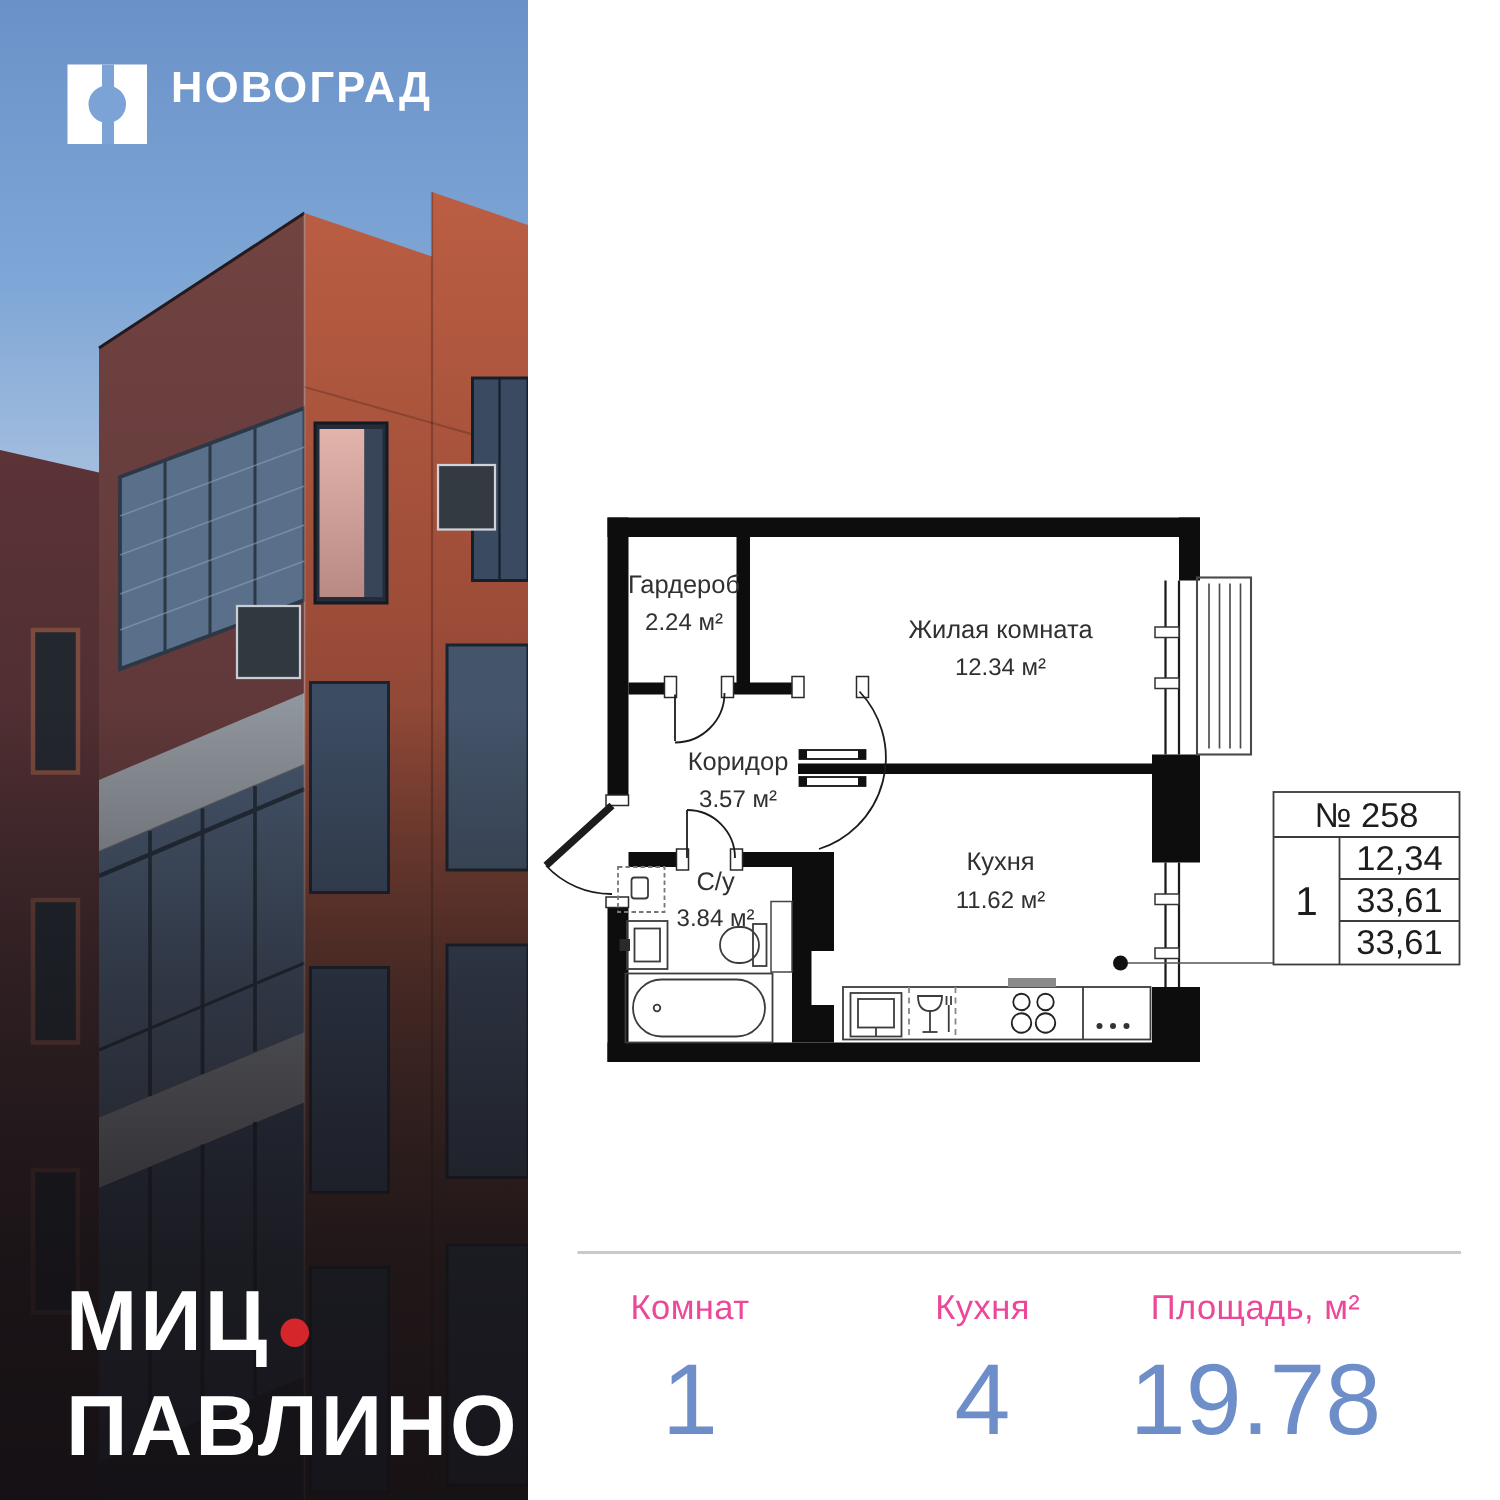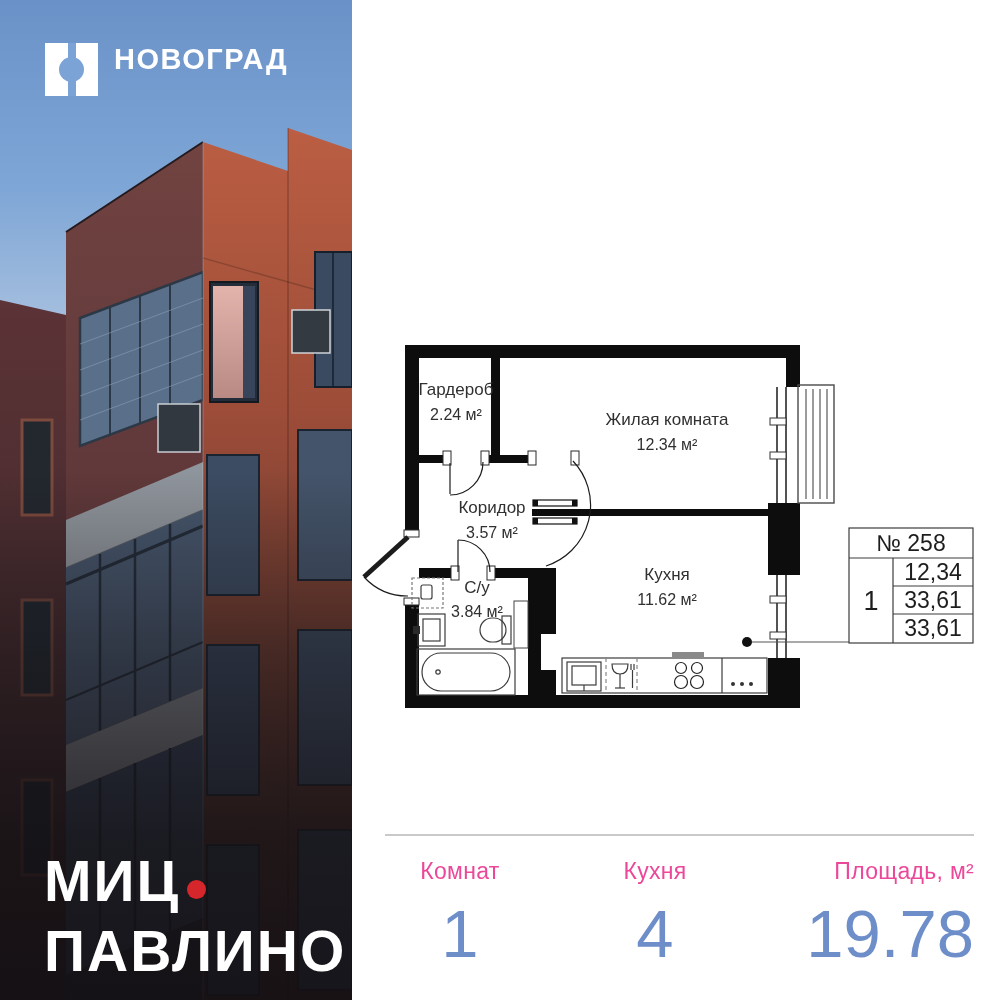--- a/index.html
+++ b/index.html
@@ -31,21 +31,21 @@
   .room-area{font-size:16px;fill:#303030;}
   .tbl-text{font-size:23px;fill:#1d1d1d;}
   .tbl-big{font-size:27px;fill:#1d1d1d;}
   
   .stats-divider{position:absolute;left:385px;top:834px;width:589px;height:2px;background:#c9c9c9;}
   .stat{position:absolute;top:858px;text-align:center;}
   .stat .lbl{font-size:23px;color:#ec4899;letter-spacing:0.3px;}
   .stat .val{margin-top:10px;font-size:67px;color:#6e8ec9;}
   .stat-1{left:380px;width:160px;}
   .stat-2{left:575px;width:160px;}
-  .stat-3{left:788px;width:186px;text-align:right;}
+  .stat-3{left:744px;width:186px;}
 </style>
 </head>
 <body>
 
 <div class="photo">
   <svg viewBox="0 0 352 1000" width="352" height="1000">
     <defs>
       <linearGradient id="sky" x1="0" y1="0" x2="0" y2="1">
         <stop offset="0" stop-color="#6a92c8"></stop>
         <stop offset="0.4" stop-color="#7ea6d6"></stop>

